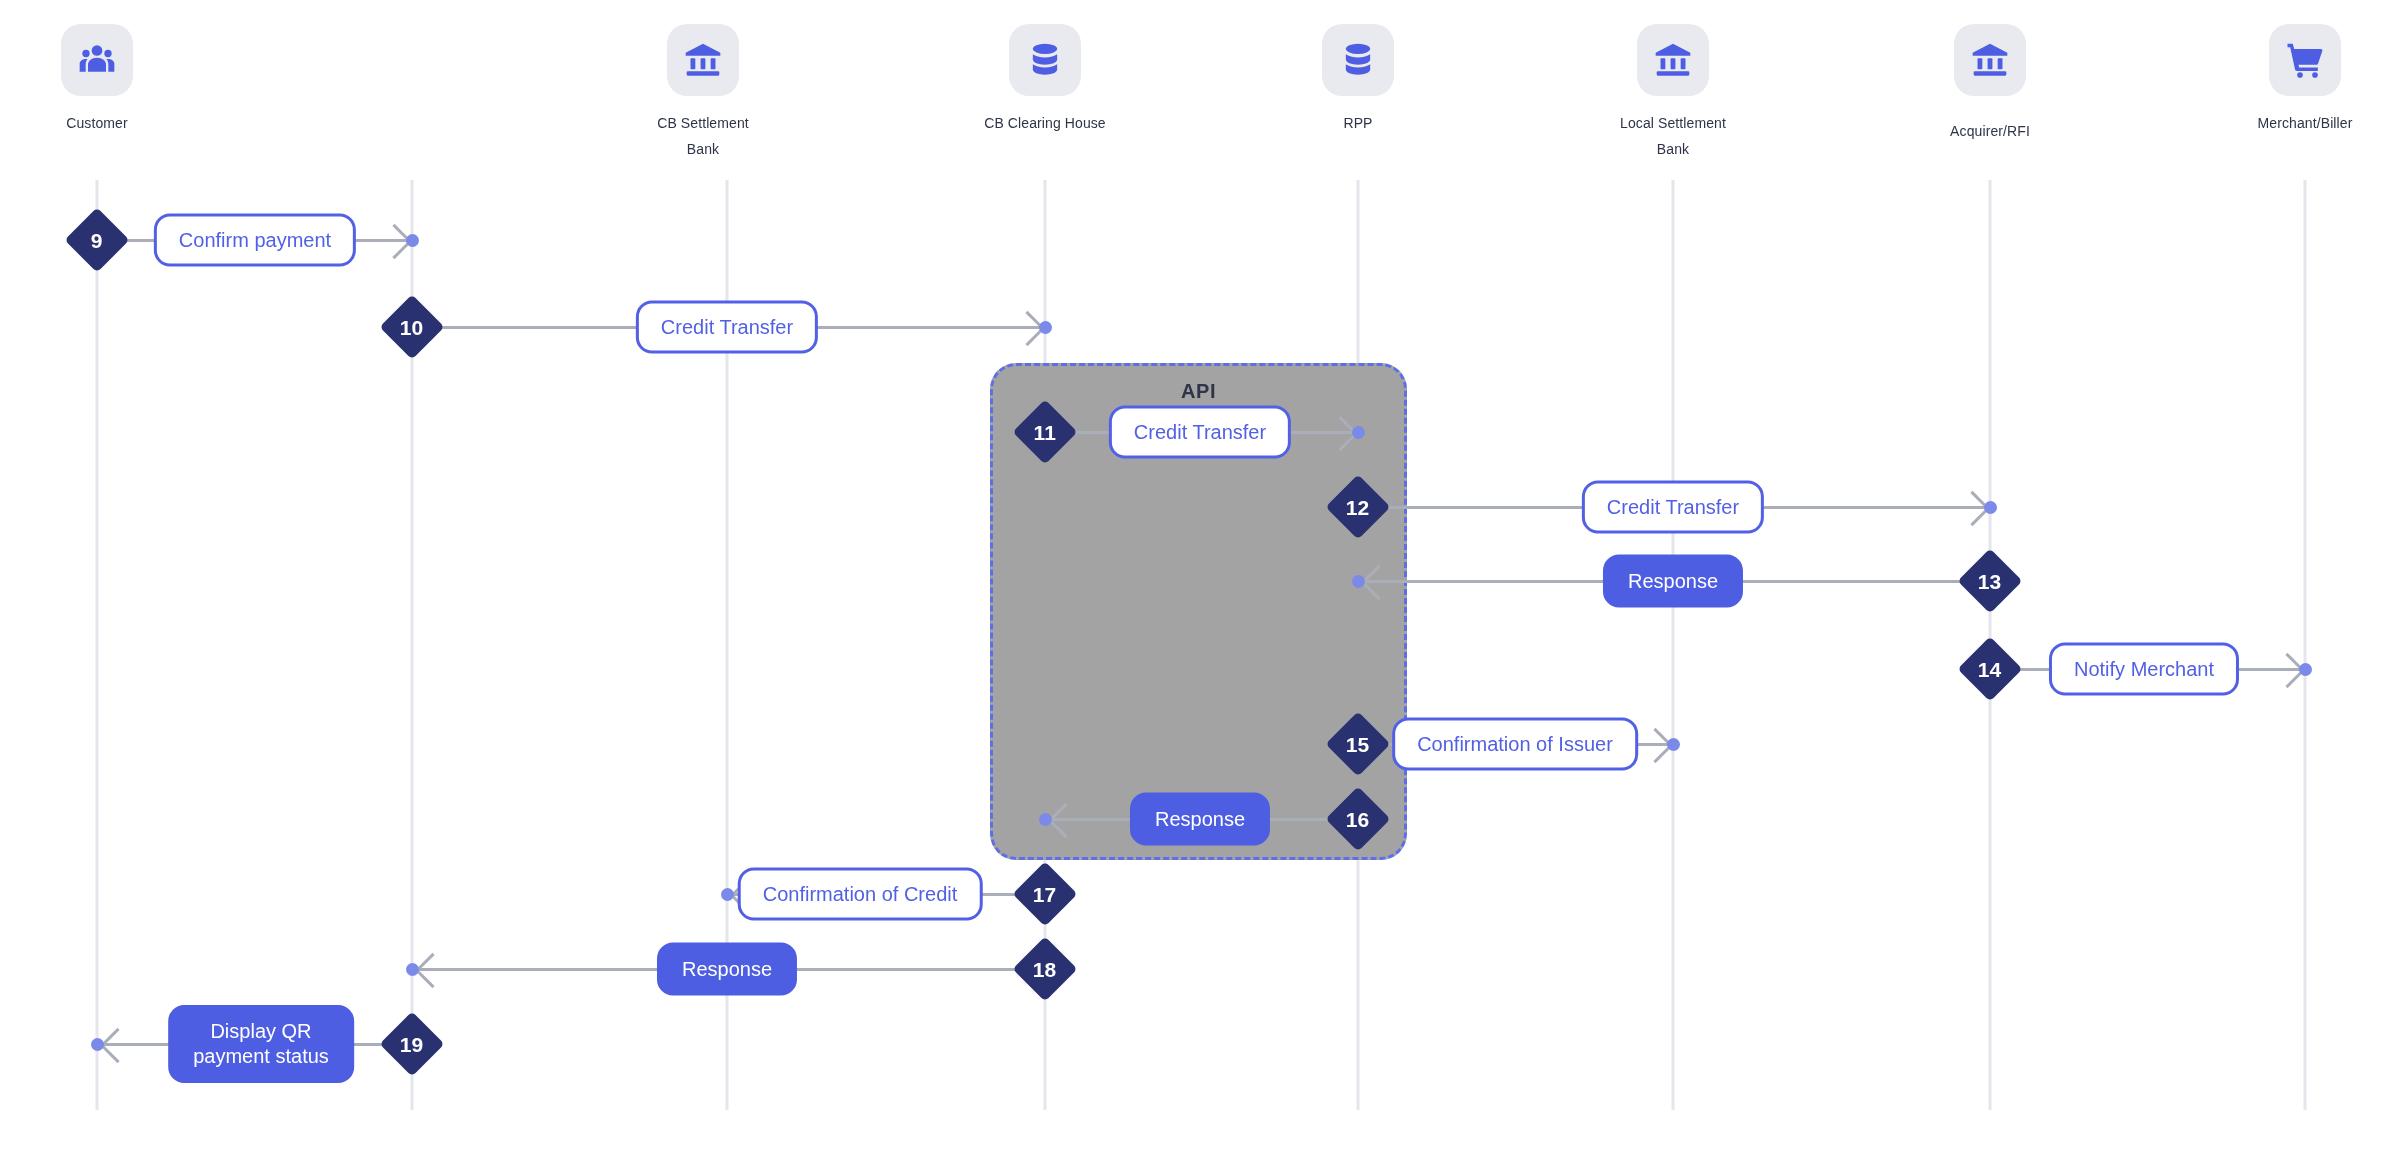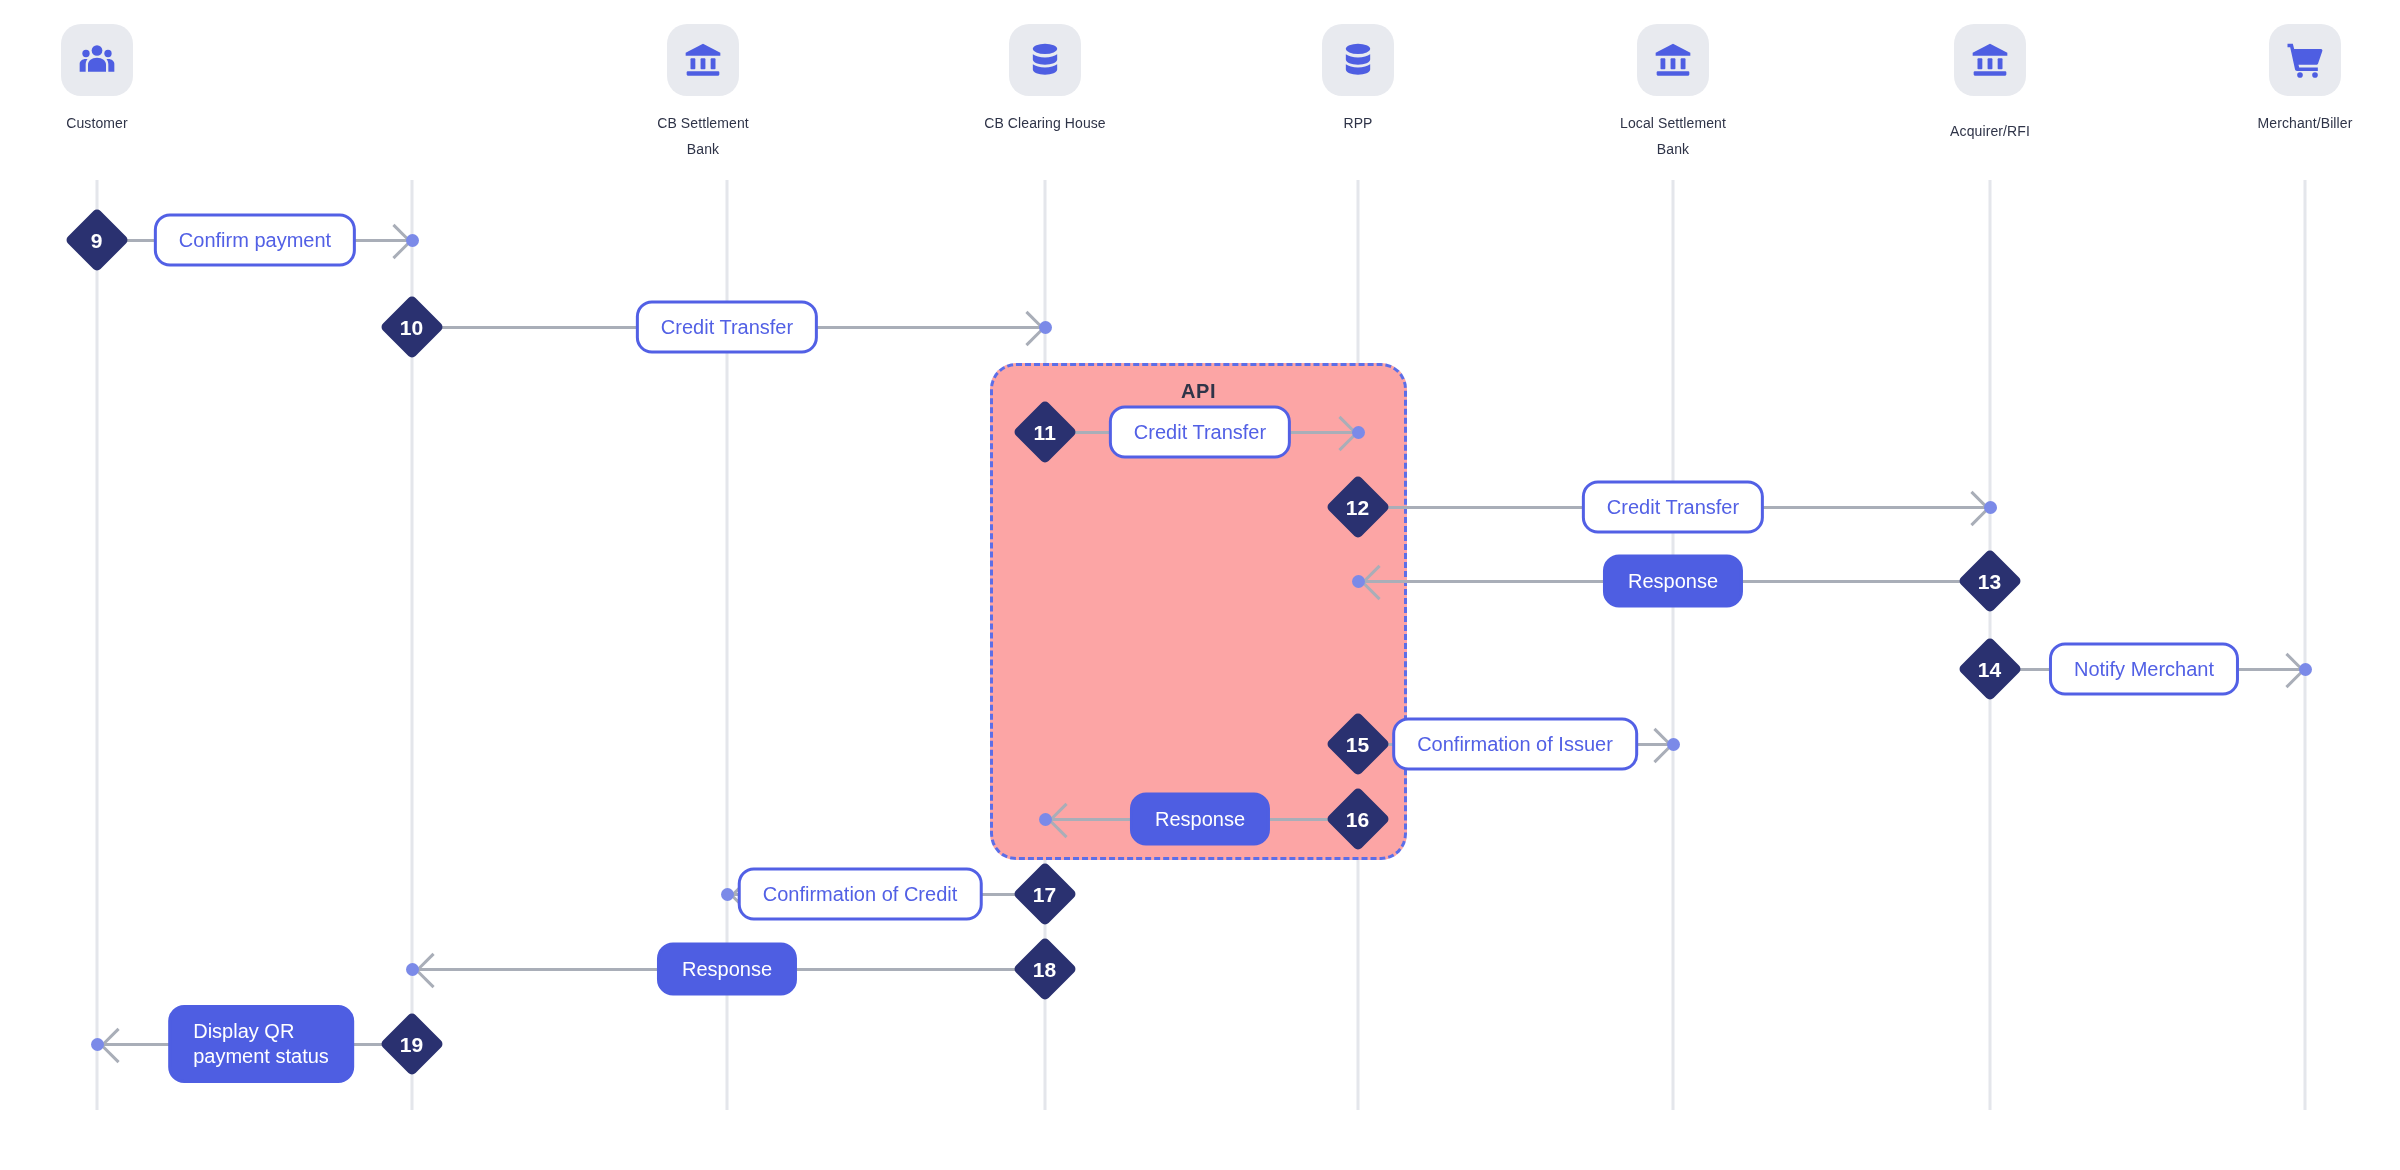--- a/index.html
+++ b/index.html
@@ -49,21 +49,21 @@
     letter-spacing:.1px;
     white-space:pre-line;
   }
 
   
   .group-box{
     position:absolute;
     box-sizing:border-box;
     border:3px dashed #5c6ee8;
     border-radius:26px;
-    background:#fca5a5;
+    background:#a3a3a3;
     z-index:1;
   }
   .group-title{
     position:absolute;
     top:14px;left:0;right:0;
     text-align:center;
     font-size:20px;
     font-weight:bold;
     color:#2f3448;
     letter-spacing:.6px;
@@ -118,21 +118,21 @@
 
   .pill{
     position:absolute;
     top:0;
     transform:translate(-50%,-50%);
     box-sizing:border-box;
     border-radius:16px;
     padding:11px 22px;
     font-size:20px;
     line-height:25px;
-    text-align:left;
+    text-align:center;
     white-space:pre-line;
     z-index:6;
   }
   .pill.outline{
     background:#ffffff;
     border:3px solid #5260e5;
     color:#5260e5;
   }
   .pill.solid{
     background:#4e5ee2;

